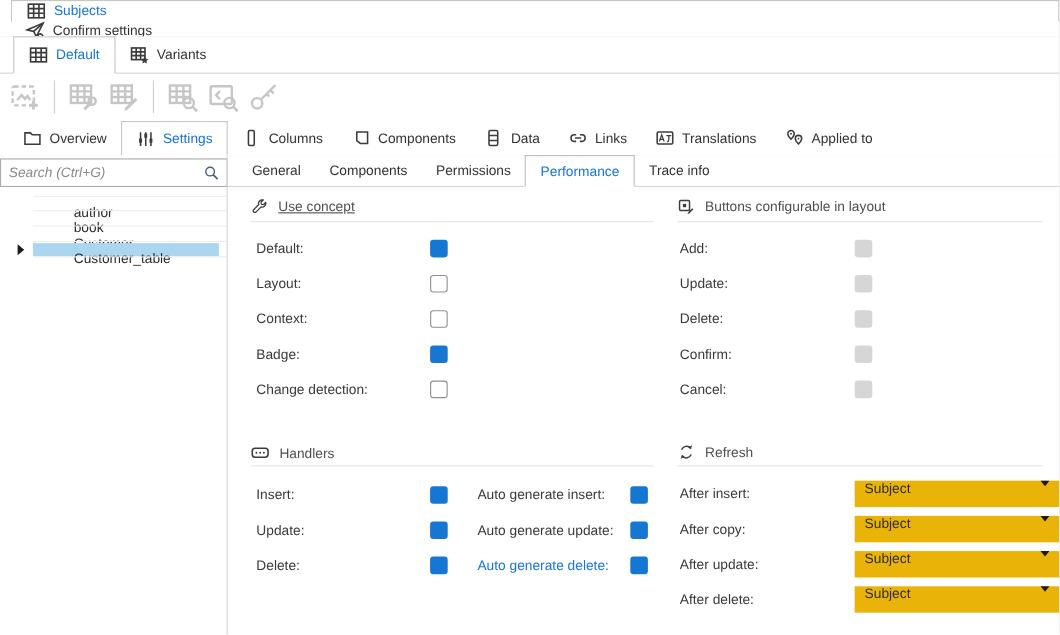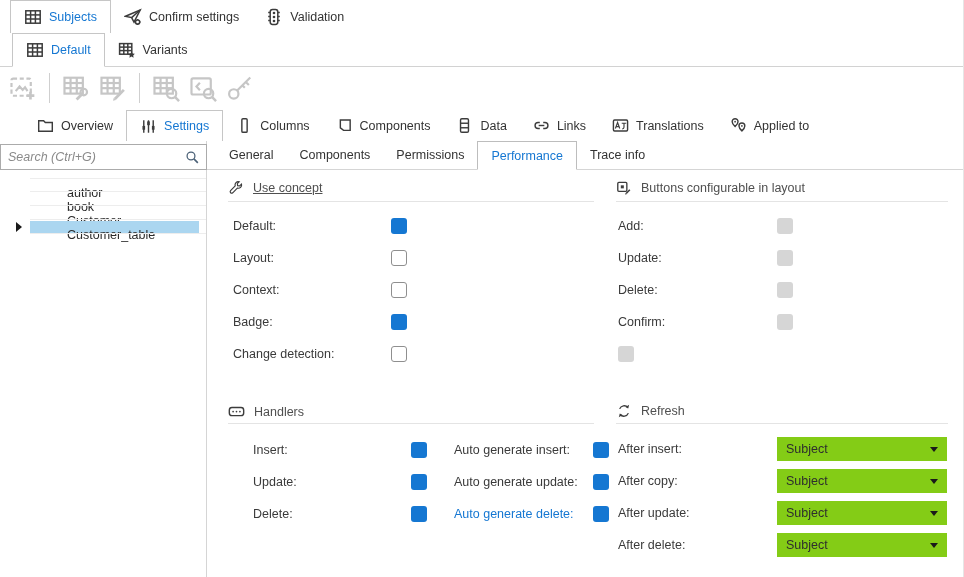--- a/index.html
+++ b/index.html
@@ -7,23 +7,23 @@
   .wrap{position:relative;width:964px;height:577px;background:#fff;overflow:hidden;border-right:1px solid #e6e6e6;box-sizing:border-box;}
   svg{display:block;}
   .ic{stroke:#3c3c3c;fill:none;stroke-width:1.5;color:#3c3c3c;}
   .ic *{vector-effect:non-scaling-stroke;}
 
   
   .tabs{position:absolute;left:0;right:0;display:flex;align-items:stretch;border-bottom:1px solid #d2d2d2;background:#fff;}
   .tab{display:flex;align-items:center;gap:7px;padding:0 13px;position:relative;cursor:default;color:#333;background:transparent;}
   .tab.active{background:#fff;border:1px solid #c6c6c6;border-bottom:1px solid #fff;margin-bottom:-1px;}
   .tab.active .tlabel{color:#1577d2;}
-  #row1{top:0;height:33px;padding-left:10px;}
+  #row1{top:0;height:33px;padding-left:10px;flex-direction:column;}
   #row2{top:33px;height:33px;padding-left:12px;}
-  #row3{top:110px;height:31px;padding-left:24px;}
+  #row3{top:110px;height:31px;padding-left:8px;}
   #subtabs{top:141px;left:207px;height:28px;padding-left:9px;border-bottom:1px solid #d5d5d5;}
   #subtabs .tab{padding:0 13px;}
   #subtabs .tab.active{border:1px solid #bdbdbd;border-bottom:1px solid #fff;}
 
   
   .toolbar{position:absolute;top:66px;left:0;right:0;height:44px;display:flex;align-items:center;padding-left:9px;gap:9px;}
   .tbico{stroke:#c6c6c6;fill:none;stroke-width:1.4;color:#c6c6c6;}
   .tbsep{width:1px;height:30px;background:#cfcfcf;margin:0 3px;}
 
   
@@ -54,21 +54,21 @@
   .lbl.link{color:#1577d2;}
 
   
   .cb{width:16px;height:16px;border-radius:3px;box-sizing:border-box;display:inline-flex;align-items:center;justify-content:center;flex:none;}
   .cb.on{background:#1577d2;}
   .cb.dis{background:#d6d6d6;}
   .cb.off{background:#fff;border:1px solid #8f8f8f;}
   .cb svg{width:11px;height:11px;}
 
   
-  .dd{width:170px;height:24px;background:#84cc16;display:flex;align-items:center;padding:0 9px;box-sizing:border-box;color:#2e2e2e;flex:none;}
+  .dd{width:186px;height:24px;background:#eab308;display:flex;padding:0 9px;box-sizing:border-box;color:#2e2e2e;flex:none;}
   .dd .tri{margin-left:auto;width:0;height:0;border-left:4px solid transparent;border-right:4px solid transparent;border-top:5px solid #1a1a1a;}
 </style>
 </head>
 <body>
 
 <svg width="0" height="0" style="position:absolute">
   <defs>
     <symbol id="i-grid" viewBox="0 0 18 18">
       <rect x="1.8" y="2.8" width="14.4" height="12.4"></rect>
       <line x1="1.8" y1="6.9" x2="16.2" y2="6.9"></line>
@@ -436,36 +436,37 @@
     </div>
     <div class="frow">
       <span class="lbl w159">Confirm:</span>
       <span class="cb dis">
           <svg>
             <use href="#i-check"></use>
           </svg>
         </span>
     </div>
     <div class="frow">
+      <span class="lbl w159">Cancel:</span>
       <span class="cb dis">
           <svg>
             <use href="#i-check"></use>
           </svg>
         </span>
     </div>
   </div>
 
   <div class="sec-h" style="left:228px;top:403px;">
     <svg class="ic" width="17" height="17">
         <use href="#i-keyboard"></use>
       </svg>
     <span>Handlers</span>
   </div>
   <div class="rule" style="left:228px;top:423px;width:366px;"></div>
-  <div class="rows" style="left:233px;top:434px;margin-left:20px;">
+  <div class="rows" style="left:233px;top:434px;">
     <div class="frow">
       <span class="lbl w158">Insert:</span>
       <span class="cb on">
           <svg>
             <use href="#i-check"></use>
           </svg>
         </span>
       <span class="sp27"></span>
       <span class="lbl w139">Auto generate insert:</span>
       <span class="cb on">

